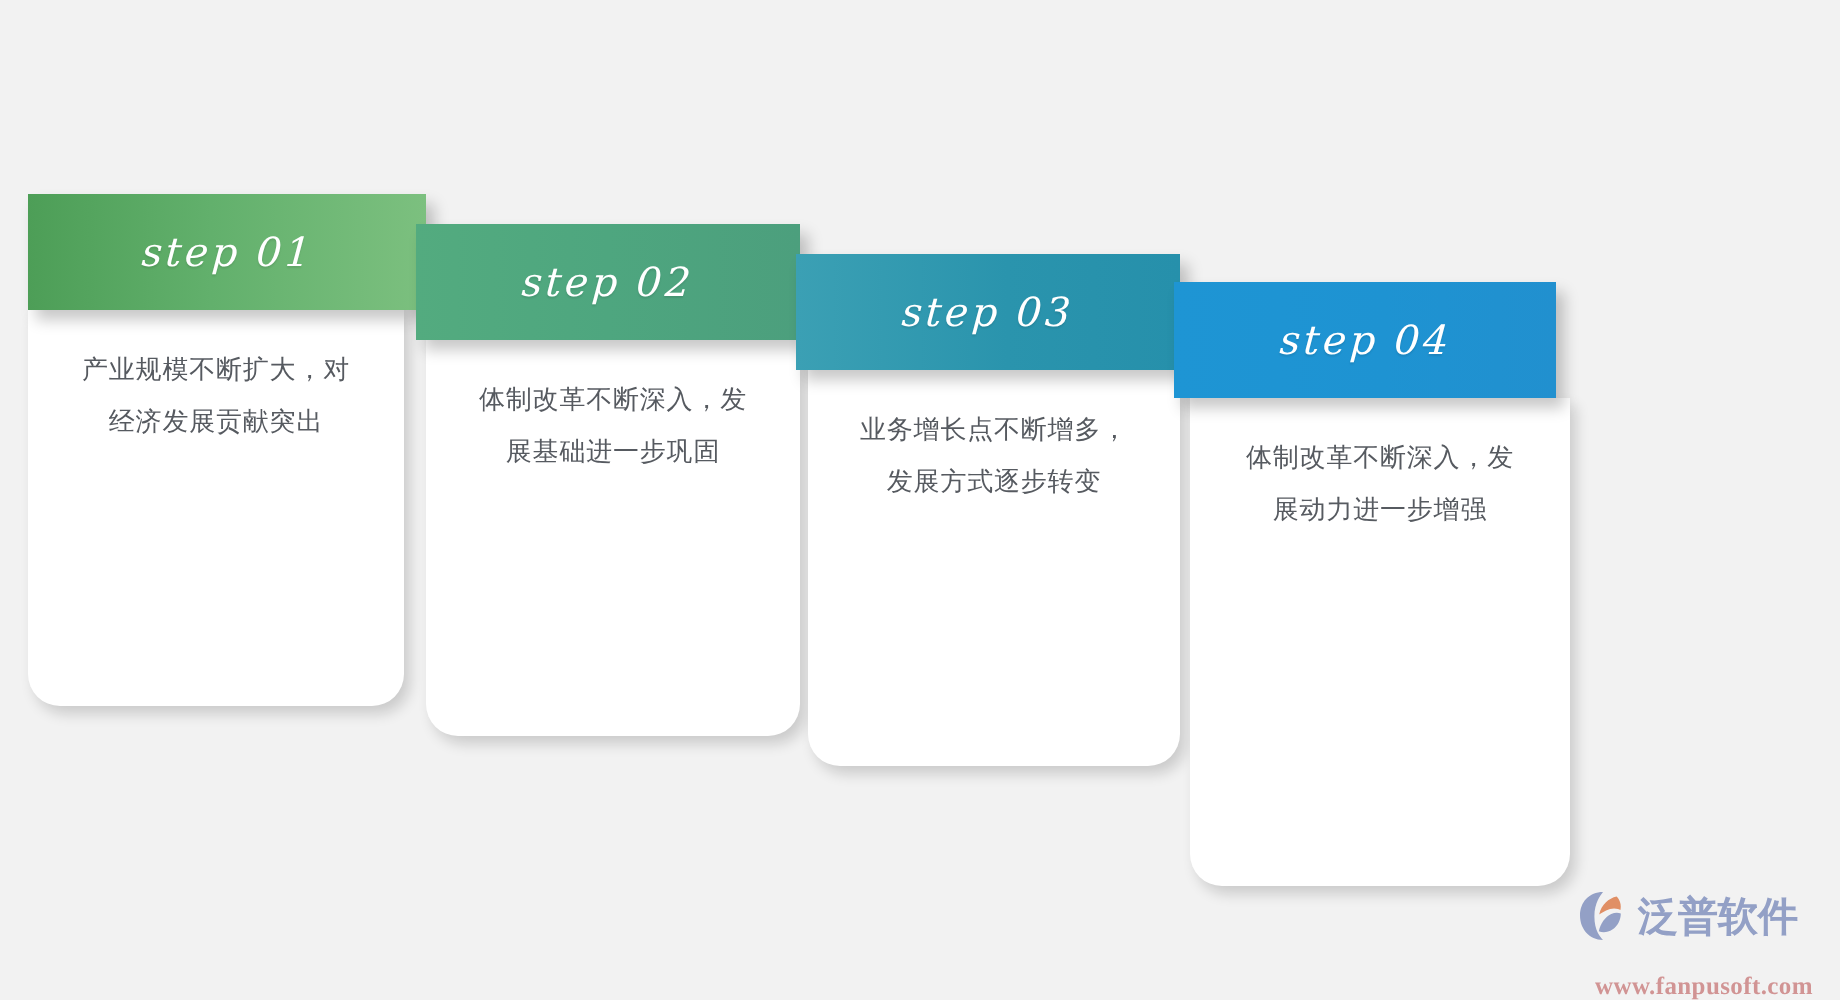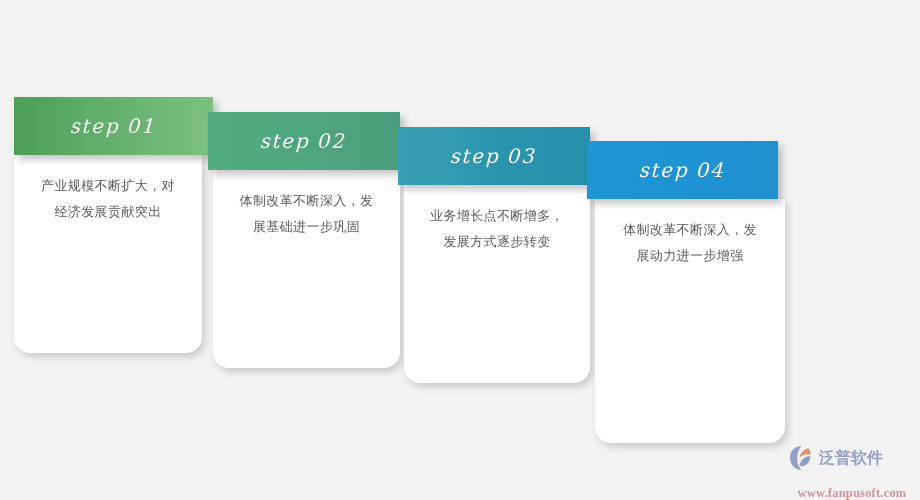--- a/index.html
+++ b/index.html
@@ -107,21 +107,21 @@
     align-items: center;
     height: 30px;
   }
   #watermark .wm-mark {
     width: 28px;
     height: 28px;
     flex: 0 0 28px;
     margin-right: 3px;
   }
   #watermark .wm-name {
-    font-size: 16px;
+    font-size: 20px;
     font-weight: bold;
     color: #8e9cc4;
     letter-spacing: 0px;
     line-height: 28px;
     font-family: "DejaVu Sans", "Liberation Sans", sans-serif;
   }
   #watermark .wm-url {
     font-size: 12.5px;
     font-weight: bold;
     color: #d09090;

